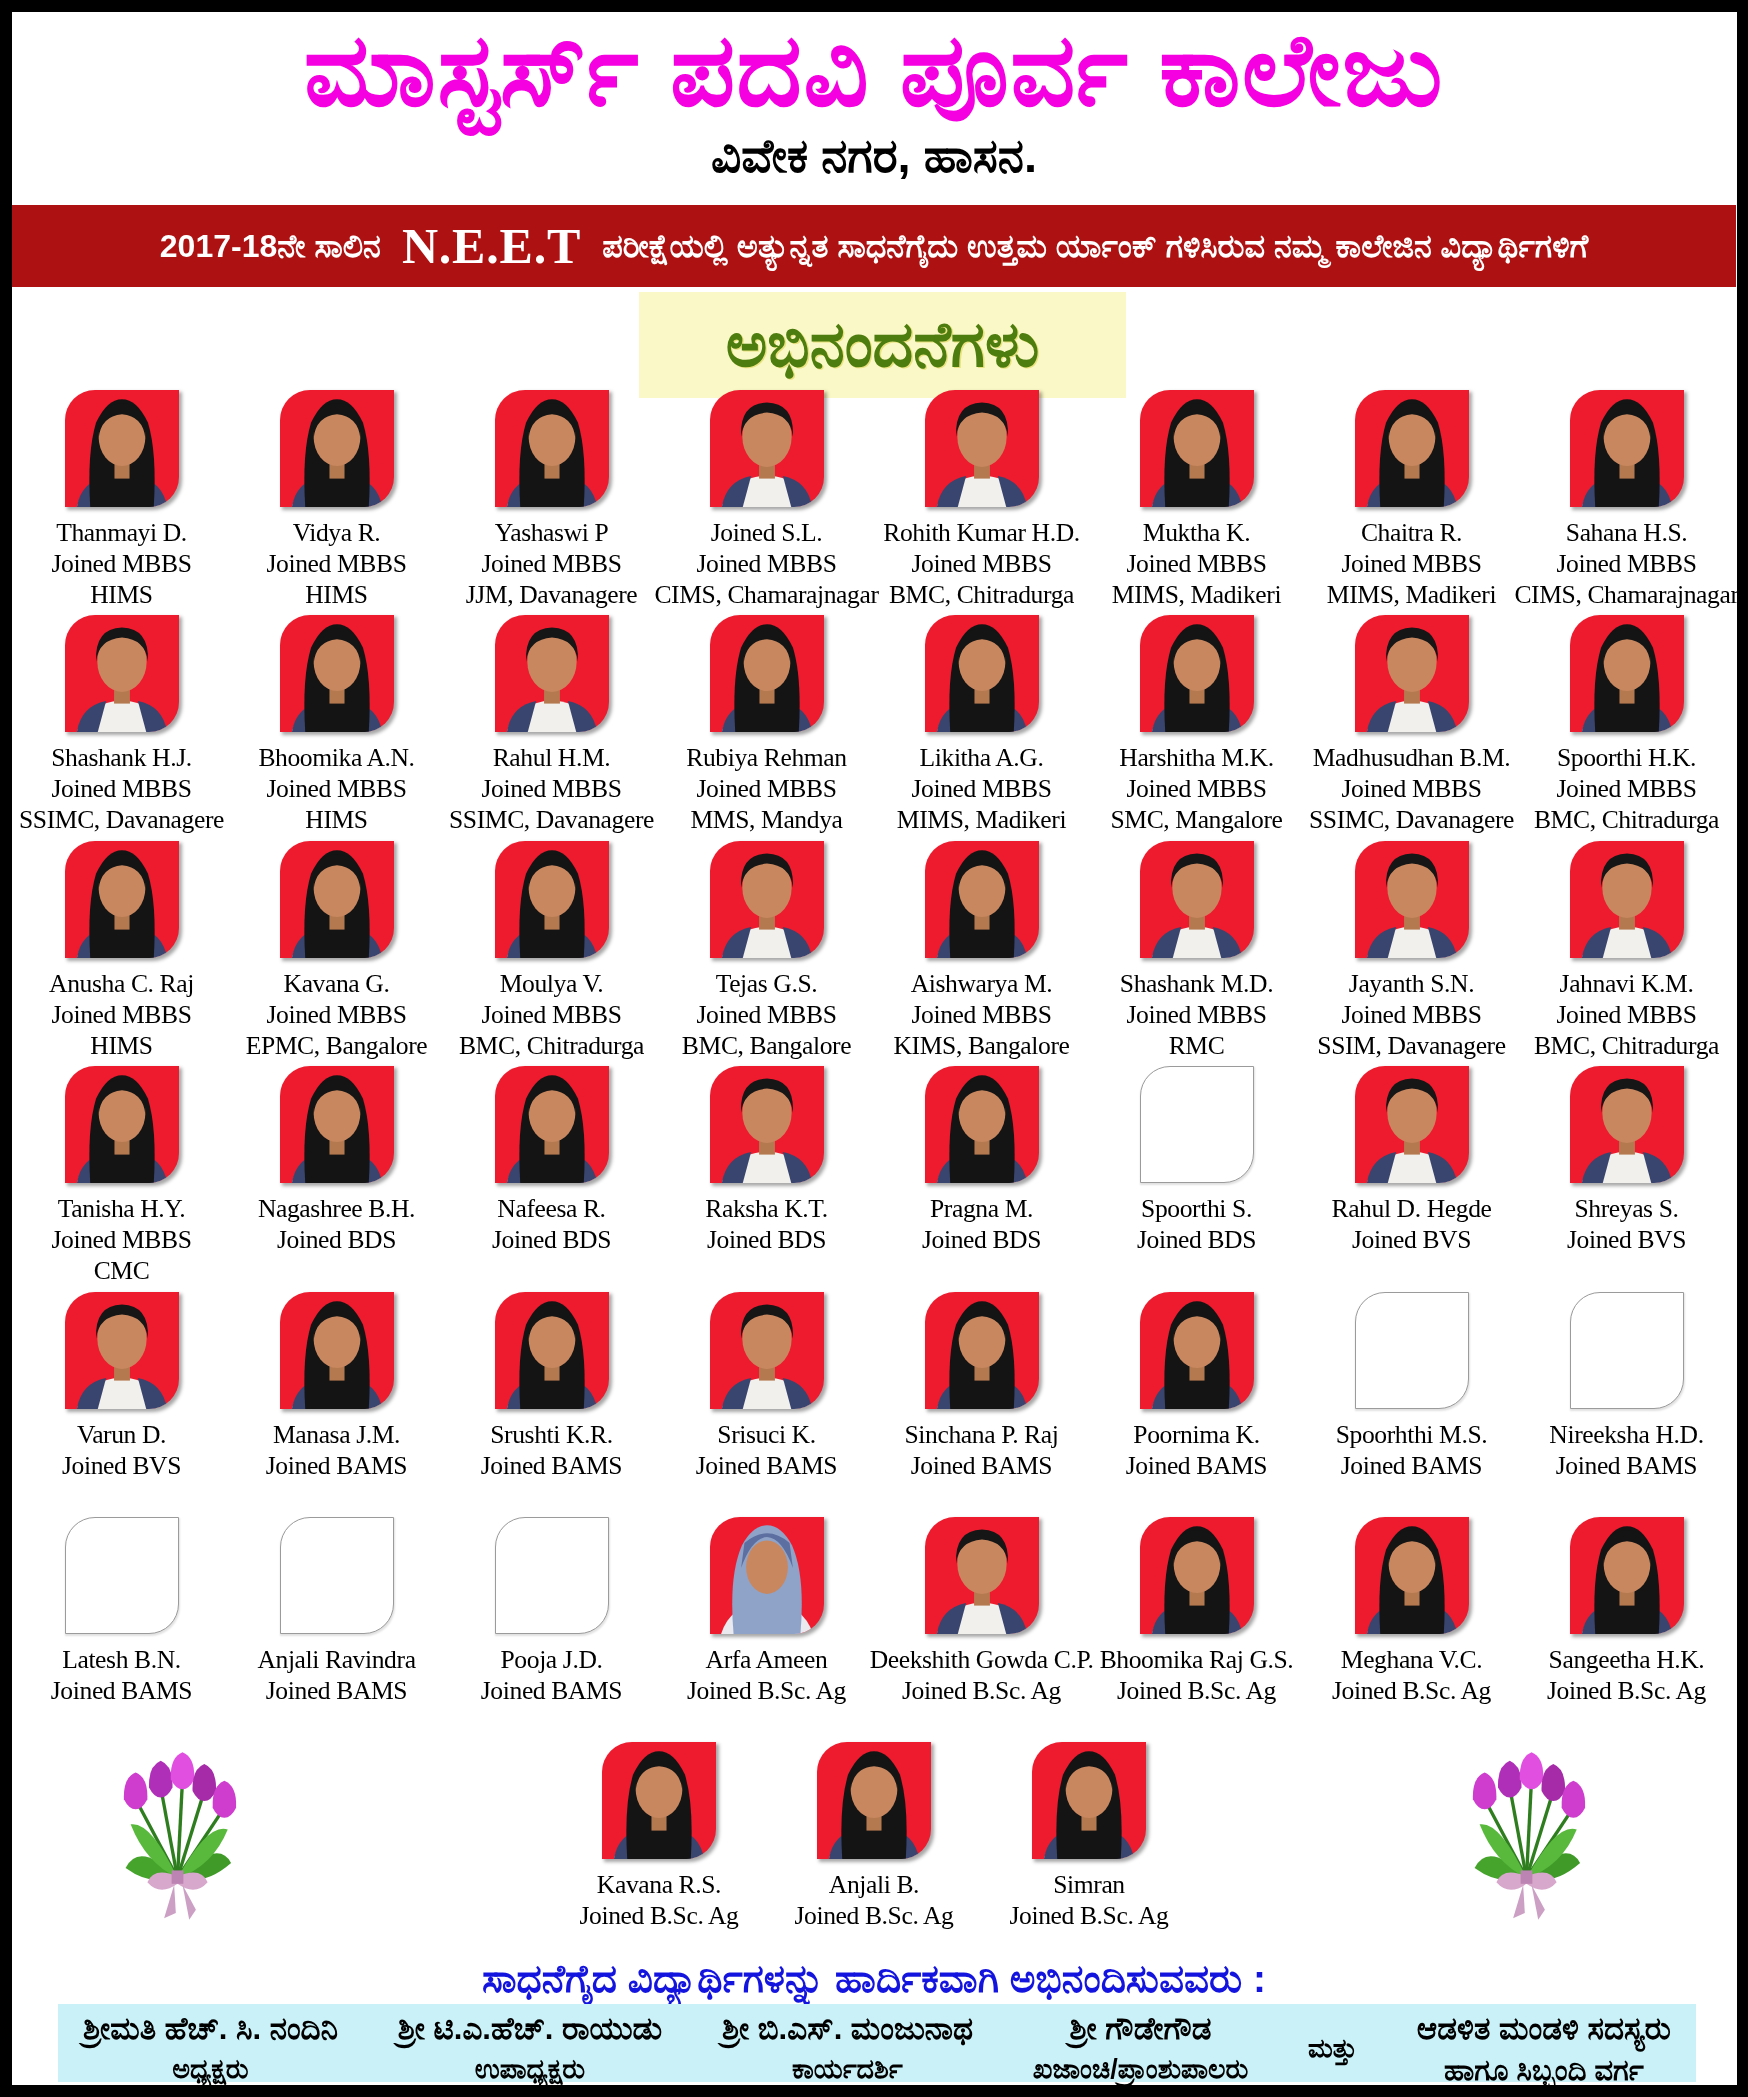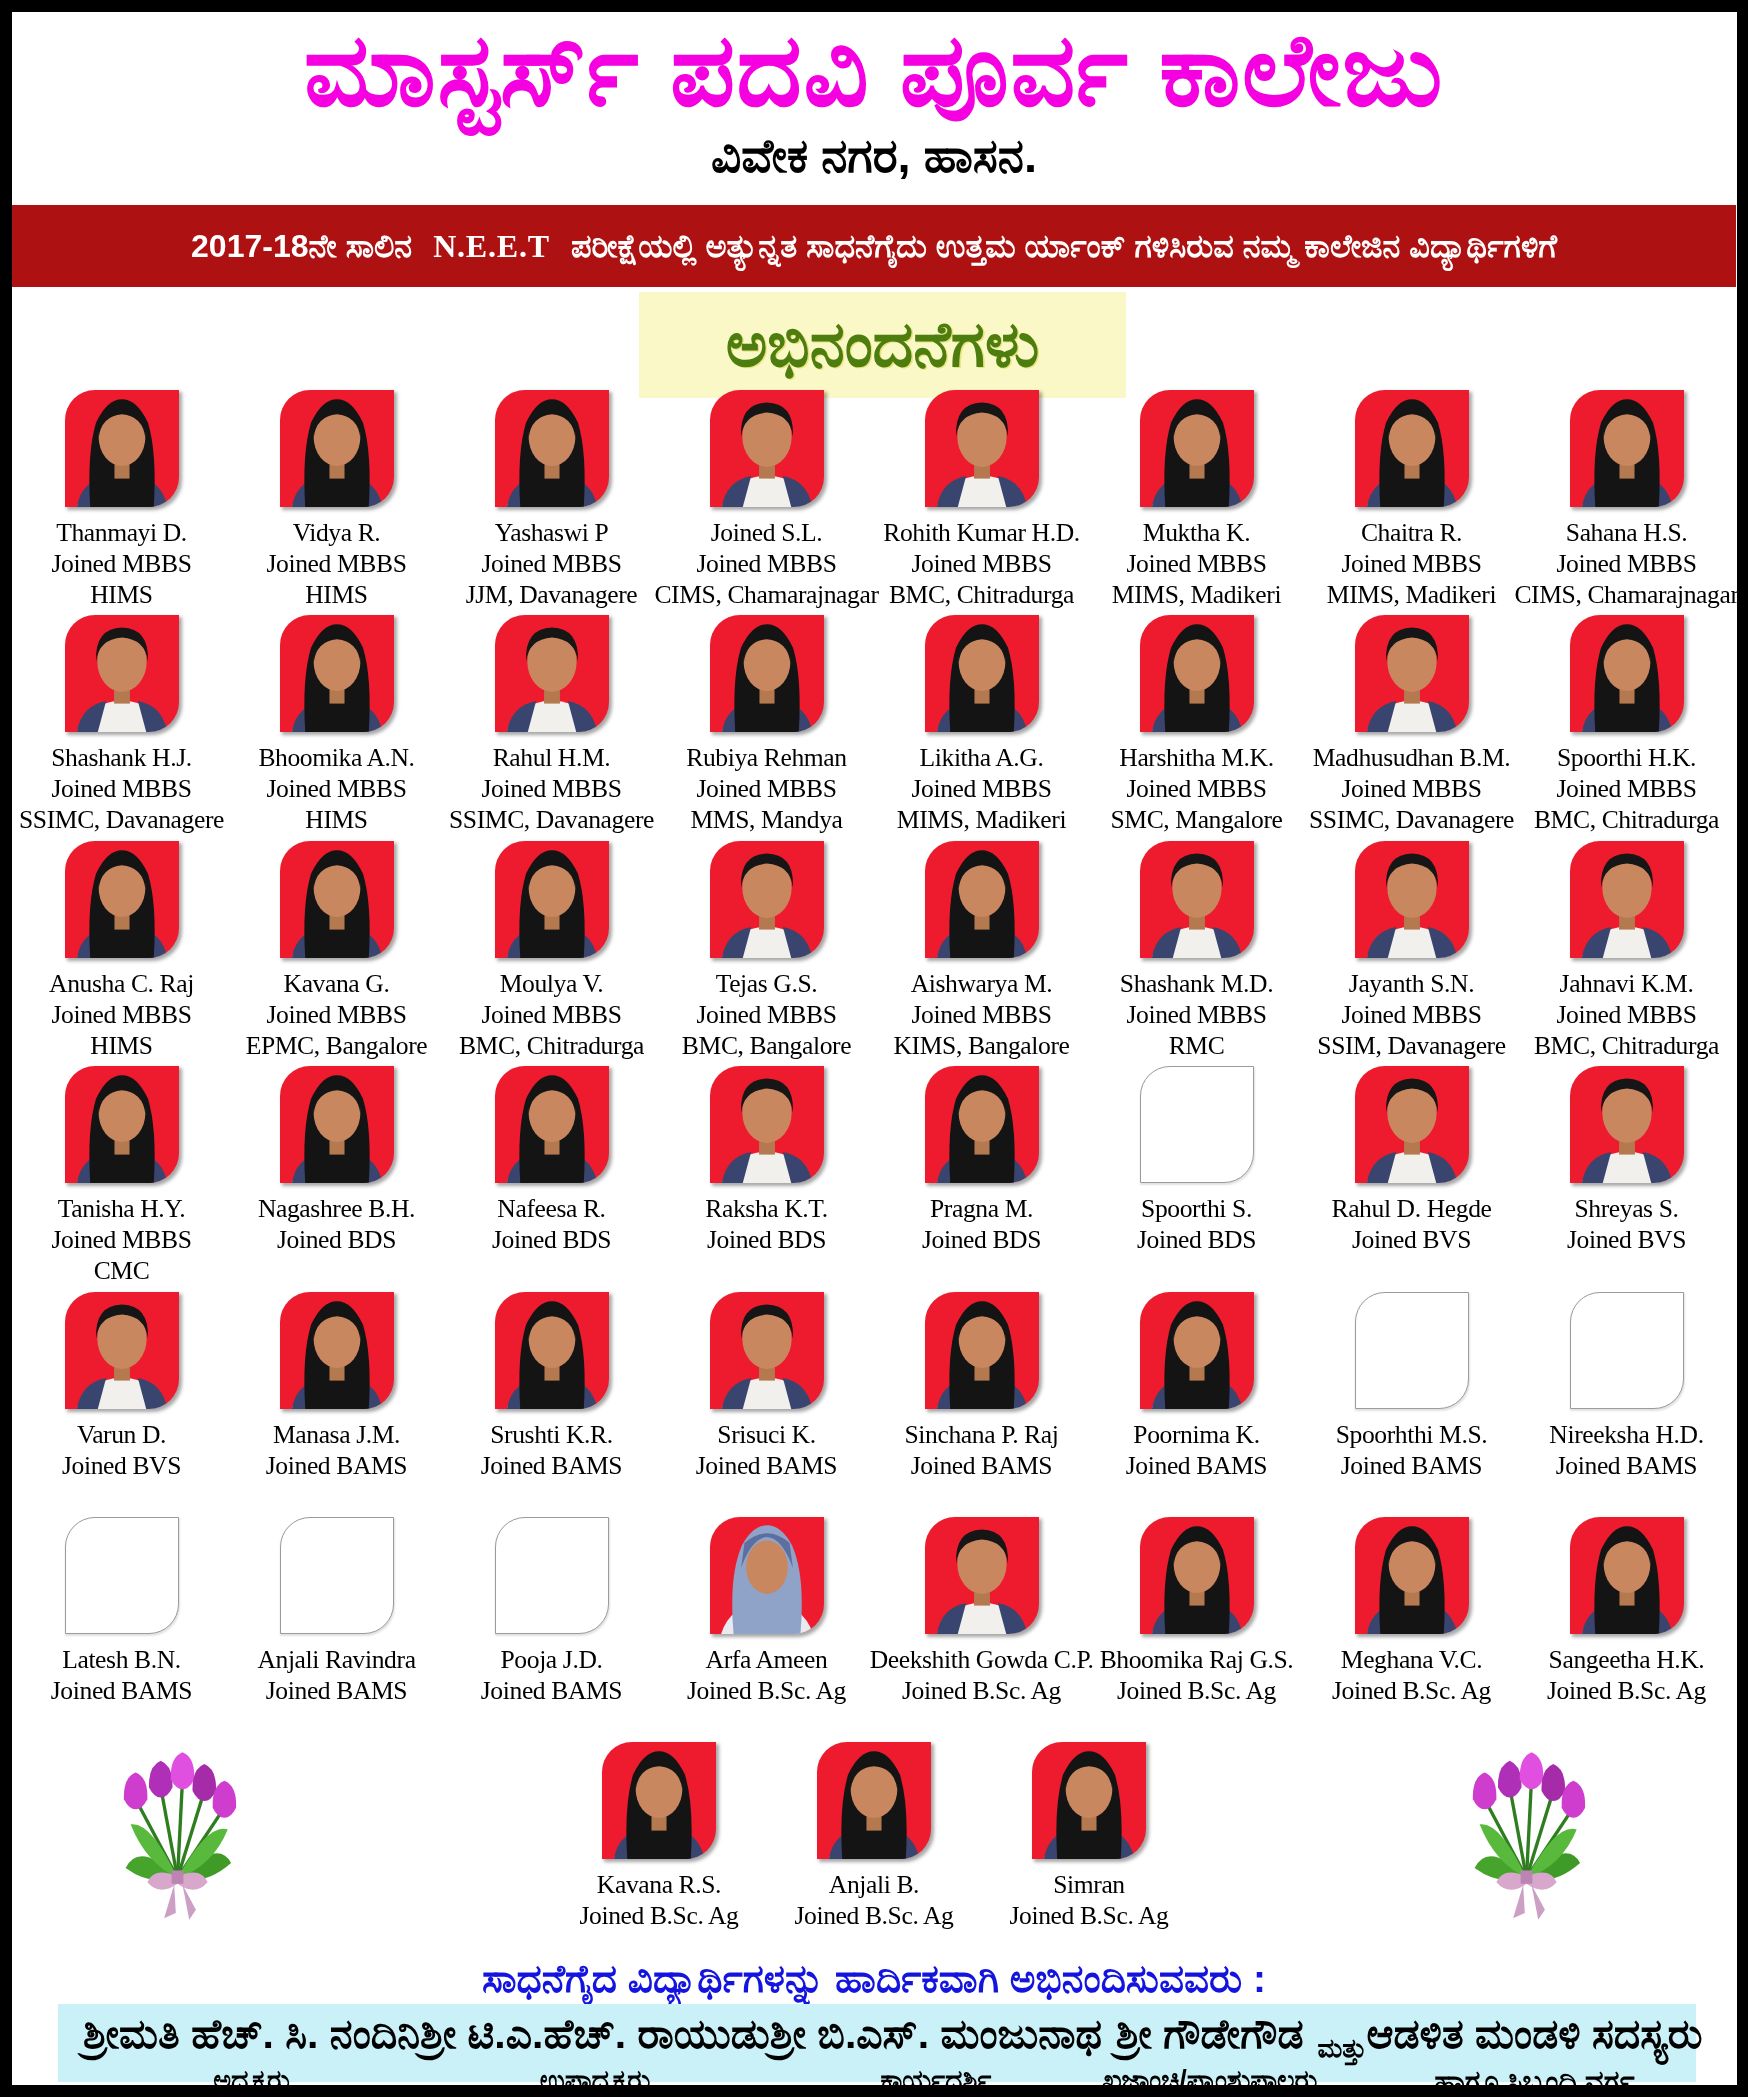--- a/index.html
+++ b/index.html
@@ -19,21 +19,21 @@
     margin-top:2.5px; font-family:"Liberation Sans", sans-serif;
     font-weight:bold; font-size:47px; color:#000;
   }
   
   .banner {
     position:absolute; top:193px; left:0; width:1724px; height:82px;
     background:#AE1111; color:#fff; display:flex; align-items:center;
     justify-content:center; gap:21px; white-space:nowrap;
     font-family:"Liberation Sans", sans-serif; font-weight:bold; font-size:32px;
   }
-  .banner .exam { font-family:"Liberation Serif", serif; font-size:32px; letter-spacing:0.8px; }
+  .banner .exam { font-family:"Liberation Serif", serif; font-size:50px; letter-spacing:0.8px; }
   
   .congrats {
     position:absolute; top:280px; left:627px; width:487px; height:106px;
     background:#FAF8C6; display:flex; align-items:center; justify-content:center;
   }
   .congrats span {
     color:#4d7c0f; font-family:"Liberation Sans", sans-serif; font-weight:bold;
     font-size:63px; text-shadow:1.3px 1.3px 0 #e9e27e;
   }
   
@@ -59,21 +59,21 @@
     color:#1414DF; font-family:"Liberation Sans", sans-serif; font-weight:bold;
     font-size:39px;
   }
   .footer-bar {
     position:absolute; top:1992px; left:46px; width:1638px; height:78px;
     background:#C9F1F7; display:flex; align-items:flex-start;
     justify-content:space-between; padding:6.7px 25px 0; box-sizing:border-box;
     font-family:"Liberation Sans", sans-serif; font-weight:bold; color:#000;
   }
   .fp { text-align:center; }
-  .fp-name { font-size:41px; white-space:nowrap; }
+  .fp-name { font-size:31px; white-space:nowrap; }
   .fp-role { font-size:27px; margin-top:7.6px; white-space:nowrap; }
   .fp-connector { font-size:26px; margin-top:22px; }
   .fp-committee .fp-role { font-size:29px; }
   .hidden-defs { position:absolute; width:0; height:0; overflow:hidden; }
 </style>
 </head>
 <body>
 
 <svg class="hidden-defs" aria-hidden="true">
   <defs>

